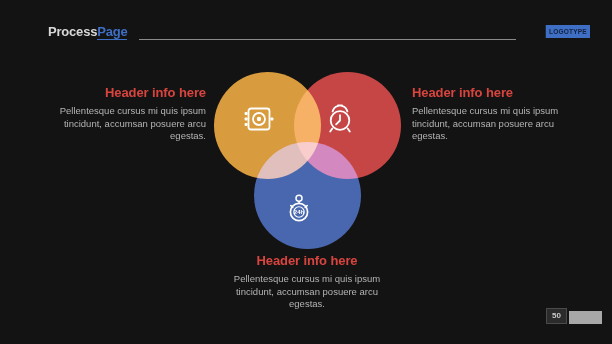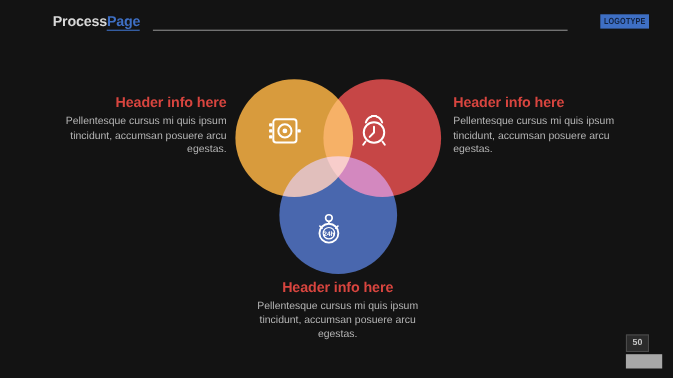--- a/index.html
+++ b/index.html
@@ -15,21 +15,21 @@
     width: 612px;
     height: 344px;
     background: #131313;
     overflow: hidden;
   }
 
   
   #header {
     position: absolute;
     left: 0;
-    top: 12px;
+    top: 24px;
     width: 612px;
     height: 22px;
   }
   #title {
     position: absolute;
     left: 48px;
     top: 0px;
     font-size: 13px;
     font-weight: bold;
     letter-spacing: -0.2px;
@@ -147,25 +147,24 @@
   #block-bottom {
     left: 227px;
     top: 253px;
     text-align: center;
   }
 
   
   #footer {
     position: absolute;
     right: 10px;
-    bottom: 9px;
+    bottom: 20px;
     display: flex;
-    align-items: flex-start;
+    align-items: flex-end;
     gap: 2px;
-    flex-direction: column;
   }
   #page-num {
     background: #2b2b2b;
     color: #c9c9c9;
     font-size: 8px;
     font-weight: bold;
     padding: 3px 5px;
     line-height: 8px;
     border: 1px solid #4a4a4a;
   }

